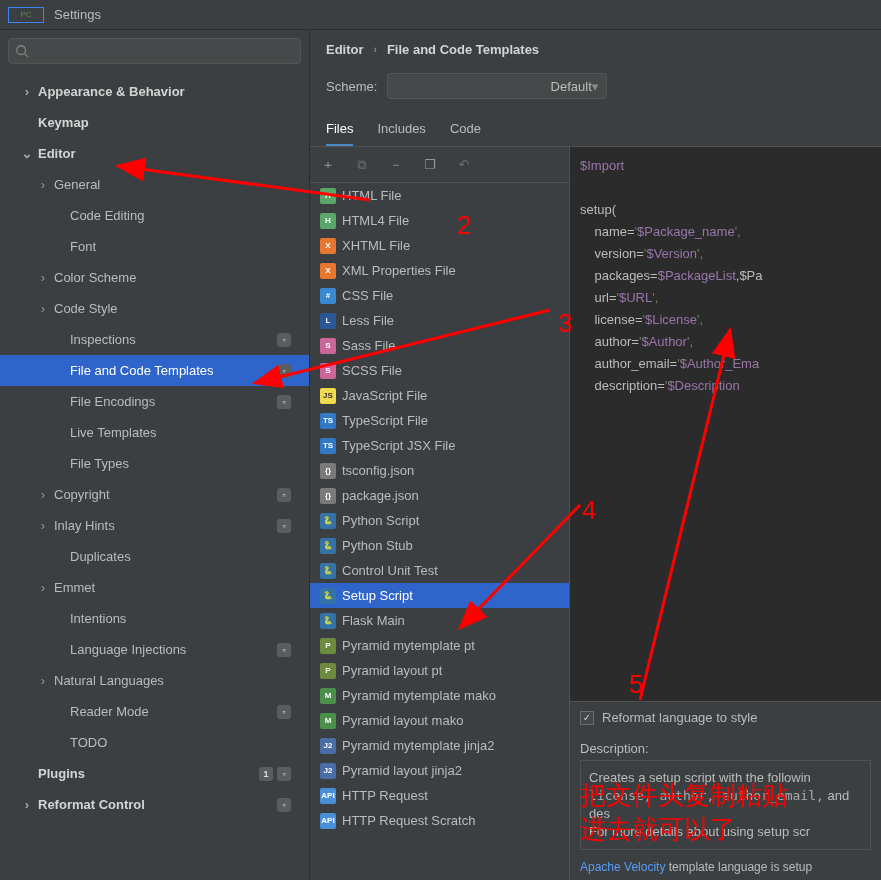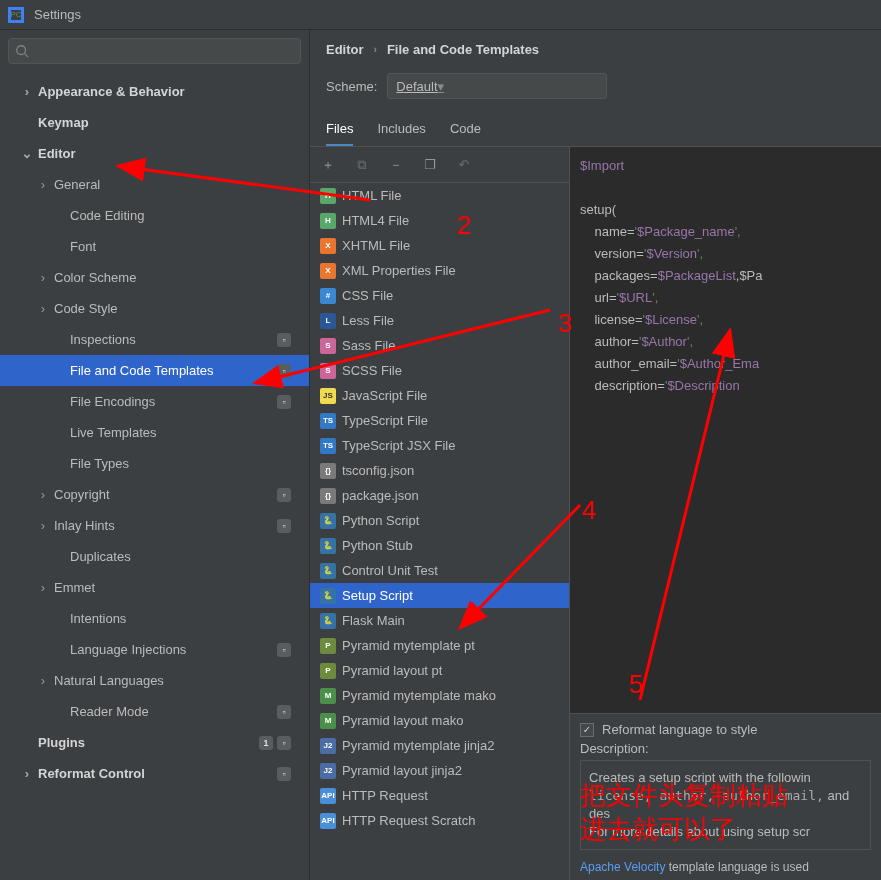--- a/index.html
+++ b/index.html
@@ -14,62 +14,62 @@
     --string:#6a8759;
     --var:#9876aa;
     --func:#ffc66d;
     --kw:#cc7832;
     --link:#589df6;
     --accent-red:#ff0000;
   }
   *{box-sizing:border-box;font-family:"Segoe UI",Arial,sans-serif;}
   body{margin:0;background:var(--bg);color:var(--text);width:881px;height:880px;overflow:hidden;font-size:13px;}
   .titlebar{display:flex;align-items:center;height:30px;padding:0 8px;border-bottom:1px solid #2d2d2d;}
-  .app-icon{width:16px;height:16px;background:#3c3f41;border:3px solid #3b82f6;font-size:8px;display:flex;align-items:center;justify-content:center;color:#6a8759;margin-right:10px;}
+  .app-icon{width:36px;height:16px;background:#3c3f41;border:1px solid #3b82f6;font-size:8px;display:flex;align-items:center;justify-content:center;color:#6a8759;margin-right:10px;}
   .columns{display:flex;height:calc(100% - 30px);}
   .leftcol{width:310px;border-right:1px solid #2d2d2d;display:flex;flex-direction:column;}
   .search{padding:8px;}
   .search-box{display:flex;align-items:center;width:100%;height:26px;background:#45494a;border:1px solid #555;border-radius:4px;padding:0 6px;}
   .mag{width:14px;height:14px;opacity:.6;}
   .tree{flex:1;overflow:auto;padding:4px 0 10px 0;}
   .tree-item{display:flex;align-items:center;height:31px;padding-left:20px;white-space:nowrap;}
   .tree-item.l1{padding-left:36px;}
   .tree-item.l2{padding-left:52px;text-align:center;}
   .tree-item.sel{background:var(--sel);color:#fff;}
   .tree-item.bold{font-weight:600;color:#d4d4d4;}
   .tree-item .chev{width:14px;display:inline-flex;justify-content:center;margin-right:4px;opacity:.7;}
   .badge{margin-left:auto;margin-right:18px;display:flex;gap:4px;align-items:center;}
   .dot{width:14px;height:14px;border-radius:3px;background:#5a5d5f;font-size:9px;display:flex;align-items:center;justify-content:center;color:#ddd;}
 
   .rightcol{flex:1;display:flex;flex-direction:column;overflow:hidden;}
   .breadcrumb{padding:12px 16px 6px;font-weight:600;color:#d4d4d4;display:flex;gap:10px;align-items:center;}
   .bc-sep{opacity:.5;font-size:10px;}
   .scheme-row{display:flex;align-items:center;gap:10px;padding:10px 16px;}
-  .combo{flex:0 0 220px;height:26px;background:#45494a;border:1px solid #555;border-radius:3px;display:flex;align-items:center;padding:0 8px;justify-content:flex-start;text-decoration:underline;}
+  .combo{flex:0 0 220px;height:26px;background:#45494a;border:1px solid #555;border-radius:3px;display:flex;align-items:center;padding:0 8px;justify-content:flex-end;}
   .tabs{display:flex;gap:24px;padding:6px 16px 0;border-bottom:1px solid #515151;}
   .tab{padding:6px 0 8px;color:var(--text);border-bottom:2px solid transparent;cursor:pointer;}
   .tab.active{color:#fff;border-bottom-color:#4a88c7;}
 
   .main-split{flex:1;display:flex;overflow:hidden;}
   .tpl-pane{width:260px;display:flex;flex-direction:column;border-right:1px solid #515151;}
   .tpl-toolbar{display:flex;gap:18px;align-items:center;padding:6px 10px;border-bottom:1px solid #515151;height:36px;}
   .tb-ico{width:16px;height:16px;opacity:.7;display:flex;align-items:center;justify-content:center;}
   .tpl-list{flex:1;overflow:auto;}
   .tpl-item{display:flex;align-items:center;height:25px;padding-left:10px;gap:6px;white-space:nowrap;}
   .tpl-item.sel{background:var(--sel);color:#fff;}
   .fi{width:16px;height:16px;border-radius:2px;display:flex;align-items:center;justify-content:center;font-size:8px;font-weight:700;color:#fff;}
   .code-pane{flex:1;display:flex;flex-direction:column;overflow:hidden;}
   .editor{flex:1;background:var(--bg-dark);font-family:Consolas,monospace;font-size:13px;padding:8px 10px;line-height:22px;overflow:hidden;white-space:pre;color:var(--text);}
   .str{color:var(--string);}
   .vr{color:var(--var);}
 
   .opts{background:var(--bg);padding:8px 10px 4px;border-top:1px solid #515151;}
   .chk{display:flex;align-items:center;gap:8px;}
   .chkbox{width:14px;height:14px;background:#43494a;border:1px solid #6b6b6b;display:flex;align-items:center;justify-content:center;font-size:10px;color:#ccc;}
-  .desc-lbl{margin-top:4px;}
+  .desc-lbl{margin-top:16px;}
   .desc-box{margin-top:4px;background:#3c3f41;border:1px solid #515151;padding:8px;font-size:13px;line-height:18px;color:var(--text);}
   .desc-box code{font-family:Consolas,monospace;color:#aaa;}
   .hint{padding:6px 10px;font-size:12px;}
   .hint a{color:var(--link);text-decoration:none;}
 
   
   .overlay{position:fixed;left:0;top:0;width:881px;height:880px;pointer-events:none;}
   .ann-num{position:absolute;color:var(--accent-red);font-size:26px;font-weight:400;font-family:Arial;}
   .ann-cn{position:absolute;color:var(--accent-red);font-size:26px;font-family:"Microsoft YaHei",sans-serif;line-height:34px;}
 </style>
@@ -190,20 +190,24 @@
         <div class="tree-item l1">
           <span class="chev">›</span>
           <span>Natural Languages</span>
         </div>
         <div class="tree-item l2">
           <span class="chev"></span>
           <span>Reader Mode</span>
           <span class="badge">
             <span class="dot">▫</span>
           </span>
+        </div>
+        <div class="tree-item l2">
+          <span class="chev"></span>
+          <span>TODO</span>
         </div>
         <div class="tree-item bold">
           <span class="chev"></span>
           <span>Plugins</span>
           <span class="badge">
             <span class="dot">1</span>
             <span class="dot">▫</span>
           </span>
         </div>
         <div class="tree-item bold">
@@ -372,21 +376,21 @@
             <span>Reformat language to style</span>
           </label>
           <div class="desc-lbl">Description:</div>
           <div class="desc-box">
             <span>Creates a setup script with the followin</span><br>
             <code>license, author, author_email,</code><span> and des</span><br>
             <span>For more details about using setup scr</span>
           </div>
         </div>
         <div class="hint">
-          <a>Apache Velocity</a><span> template language is used</span>
+          <a>Apache Velocity</a><span> template language is setup</span>
         </div>
       </div>
     </div>
   </div>
 </div>
 
 <svg class="overlay">
   <defs>
       <marker id="ah" markerWidth="10" markerHeight="8" refX="9" refY="4" orient="auto">
         <polygon points="0 0, 10 4, 0 8" fill="#ff0000"></polygon>

